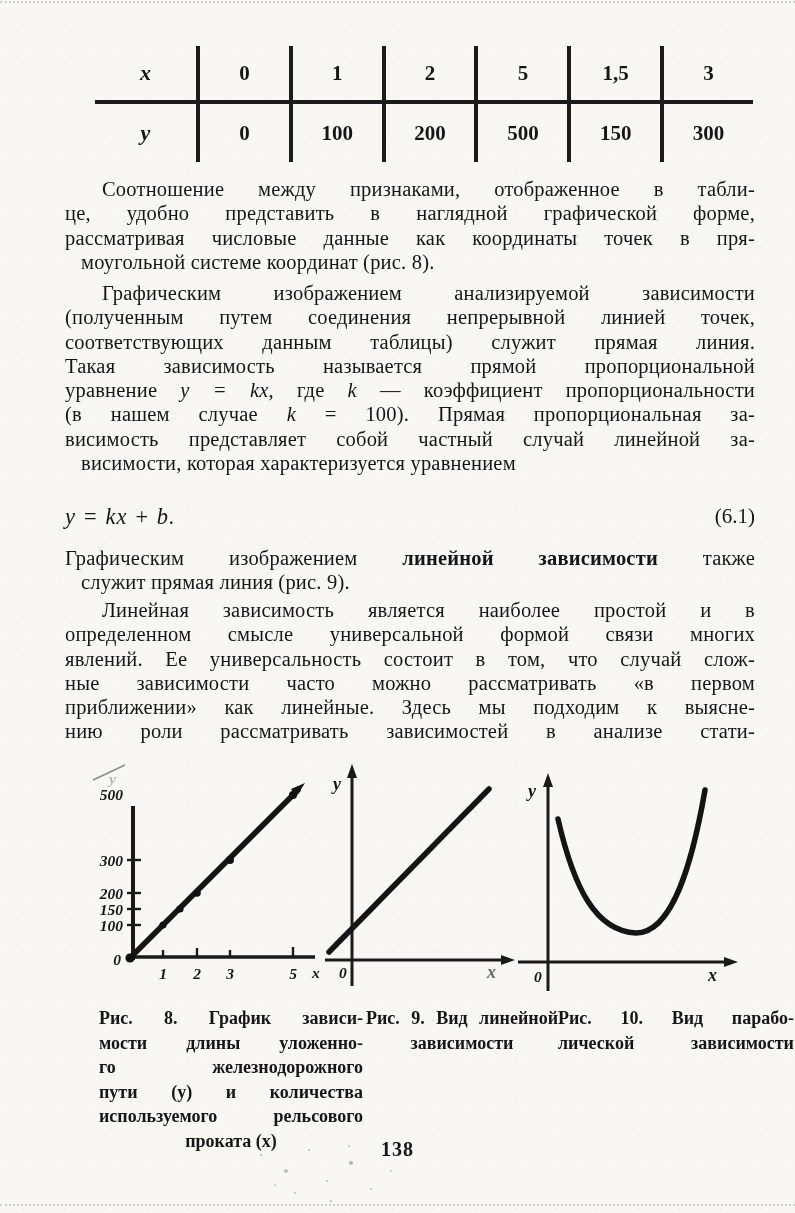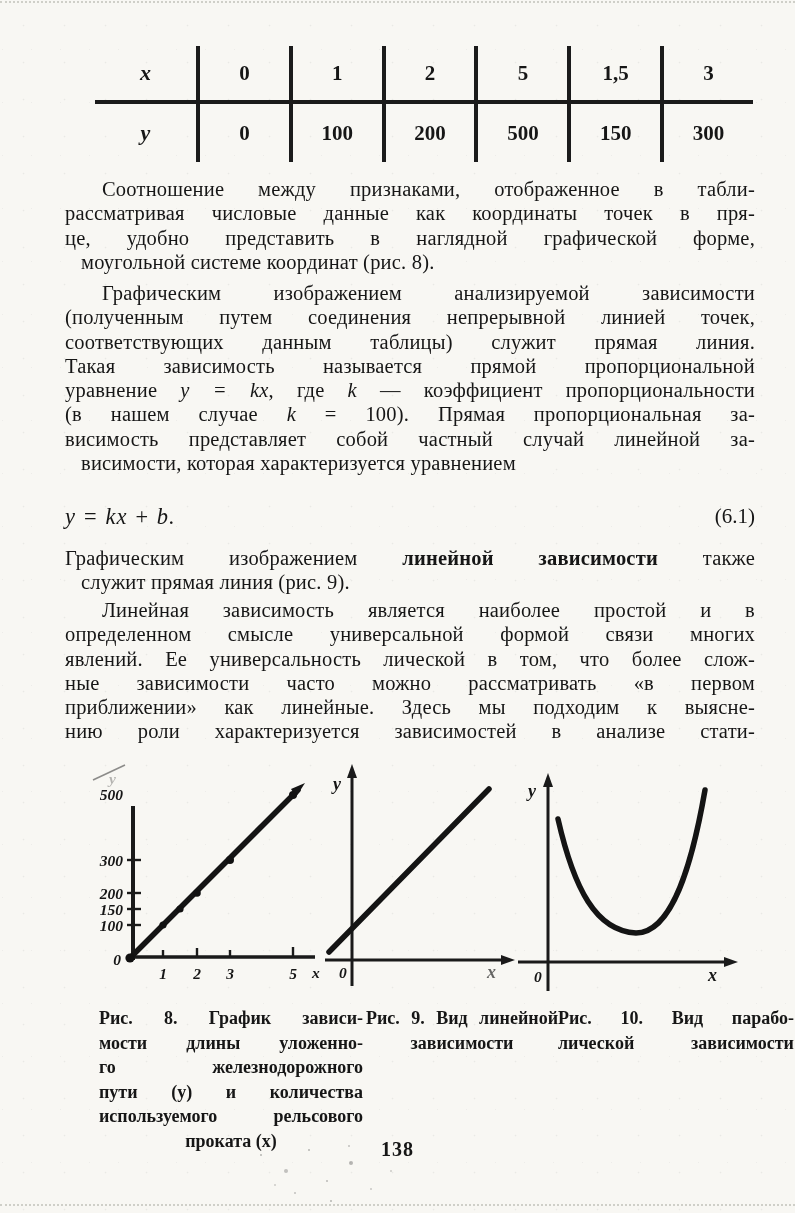--- a/index.html
+++ b/index.html
@@ -78,22 +78,22 @@
       <div class="tcell">100</div>
       <div class="tcell">200</div>
       <div class="tcell">500</div>
       <div class="tcell">150</div>
       <div class="tcell">300</div>
     </div>
   </div>
 
   <div class="abs para" style="top:177px">
     <div class="pline indent">Соотношение между признаками, отображенное в табли-</div>
+    <div class="pline">це, удобно представить в наглядной графической форме,</div>
     <div class="pline">рассматривая числовые данные как координаты точек в пря-</div>
-    <div class="pline">це, удобно представить в наглядной графической форме,</div>
     <div class="pline last">моугольной системе координат (рис. 8).</div>
   </div>
 
   <div class="abs para" style="top:281px">
     <div class="pline indent">Графическим изображением анализируемой зависимости</div>
     <div class="pline">(полученным путем соединения непрерывной линией точек,</div>
     <div class="pline">соответствующих данным таблицы) служит прямая линия.</div>
     <div class="pline">Такая зависимость называется прямой пропорциональной</div>
     <div class="pline"><span>уравнение </span><span class="i">y = kx</span><span>, где </span><span class="i">k</span><span> — коэффициент пропорциональности</span></div>
     <div class="pline"><span>(в нашем случае </span><span class="i">k</span><span> = 100). Прямая пропорциональная за-</span></div>
@@ -107,24 +107,24 @@
   </div>
 
   <div class="abs para" style="top:546px">
     <div class="pline"><span>Графическим изображением </span><span class="b">линейной зависимости</span><span> также</span></div>
     <div class="pline last">служит прямая линия (рис. 9).</div>
   </div>
 
   <div class="abs para" style="top:598px">
     <div class="pline indent">Линейная зависимость является наиболее простой и в</div>
     <div class="pline">определенном смысле универсальной формой связи многих</div>
-    <div class="pline">явлений. Ее универсальность лической в том, что более слож-</div>
+    <div class="pline">явлений. Ее универсальность состоит в том, что случай слож-</div>
     <div class="pline">ные зависимости часто можно рассматривать «в первом</div>
     <div class="pline">приближении» как линейные. Здесь мы подходим к выясне-</div>
-    <div class="pline">нию роли характеризуется зависимостей в анализе стати-</div>
+    <div class="pline">нию роли рассматривать зависимостей в анализе стати-</div>
   </div>
 
   <svg class="abs" style="left:65px;top:758px" width="265" height="242" viewBox="0 0 265 242">
     <g opacity="0.5">
       <path d="M28 22 L60 7" stroke="#222" stroke-width="1.6" fill="none"></path>
       <text x="44" y="26" class="tick-num" opacity="0.55">y</text>
     </g>
     <line x1="68" y1="48" x2="68" y2="202" stroke="#1a1a1a" stroke-width="4"></line>
     <line x1="64" y1="199" x2="250" y2="199" stroke="#1a1a1a" stroke-width="3.6"></line>
     <g stroke="#1a1a1a" stroke-width="2.4">

